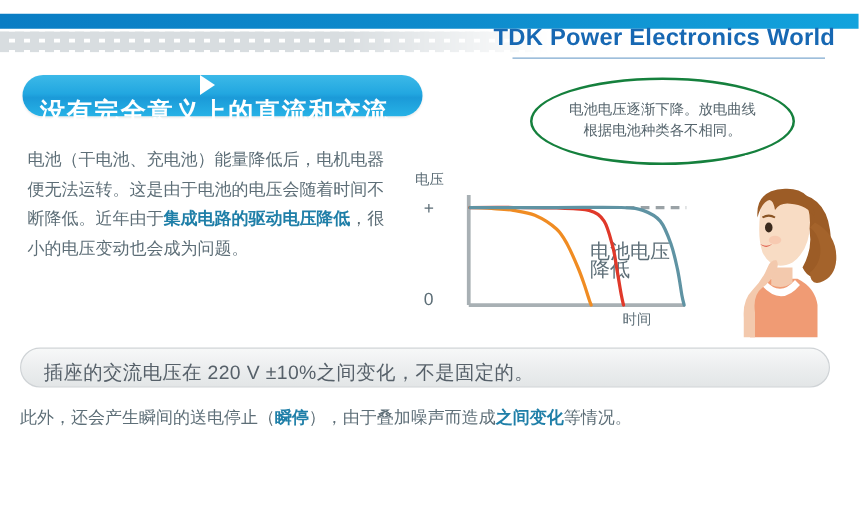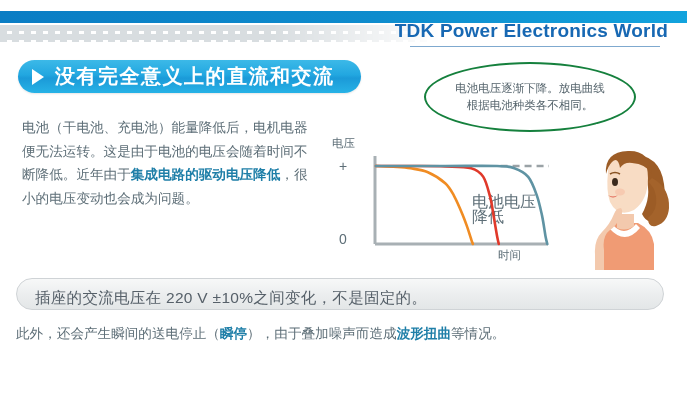--- a/index.html
+++ b/index.html
@@ -66,20 +66,21 @@
   #section-title {
     position: absolute;
     left: 18px; top: 60px;
     height: 33px;
     padding: 0 26px 0 14px;
     border-radius: 17px;
     background: linear-gradient(to bottom, #3cb9e8 0%, #22a7e0 45%, #1b9ad8 55%, #27b2e6 100%);
     display: flex;
     align-items: center;
     box-shadow: 0 1px 2px rgba(0,0,0,0.10);
+    flex-direction: column;
   }
   #section-title .tri {
     width: 0; height: 0;
     border-left: 12px solid #ffffff;
     border-top: 8px solid transparent;
     border-bottom: 8px solid transparent;
     margin-right: 11px;
   }
   #section-title .label {
     color: #ffffff;
@@ -284,14 +285,14 @@
 
     <path d="M36 132 L36 112 Q34 98 42 92 Q48 88 52 80 Q56 74 53 70 Q48 70 46 76 Q42 86 34 94 Q26 102 27 116 L27 132 Z" fill="#f3c9ad"></path>
   </svg>
 </div>
 
 <div id="callout">
   <span class="text">插座的交流电压在 220 V ±10%之间变化，不是固定的。</span>
 </div>
 
 <div id="body-bottom">
-  <div class="para"><span>此外，还会产生瞬间的送电停止（</span><span class="hl">瞬停</span><span>），由于叠加噪声而造成</span><span class="hl">波形扭曲</span><span>等情况。</span></div>
+  <div class="para"><span>此外，还会产生瞬间的送电停止（</span><span class="hl">瞬停</span><span>），由于叠加噪声而造成</span><span class="hl">之间变化</span><span>等情况。</span></div>
 </div>
 
 </body></html>

